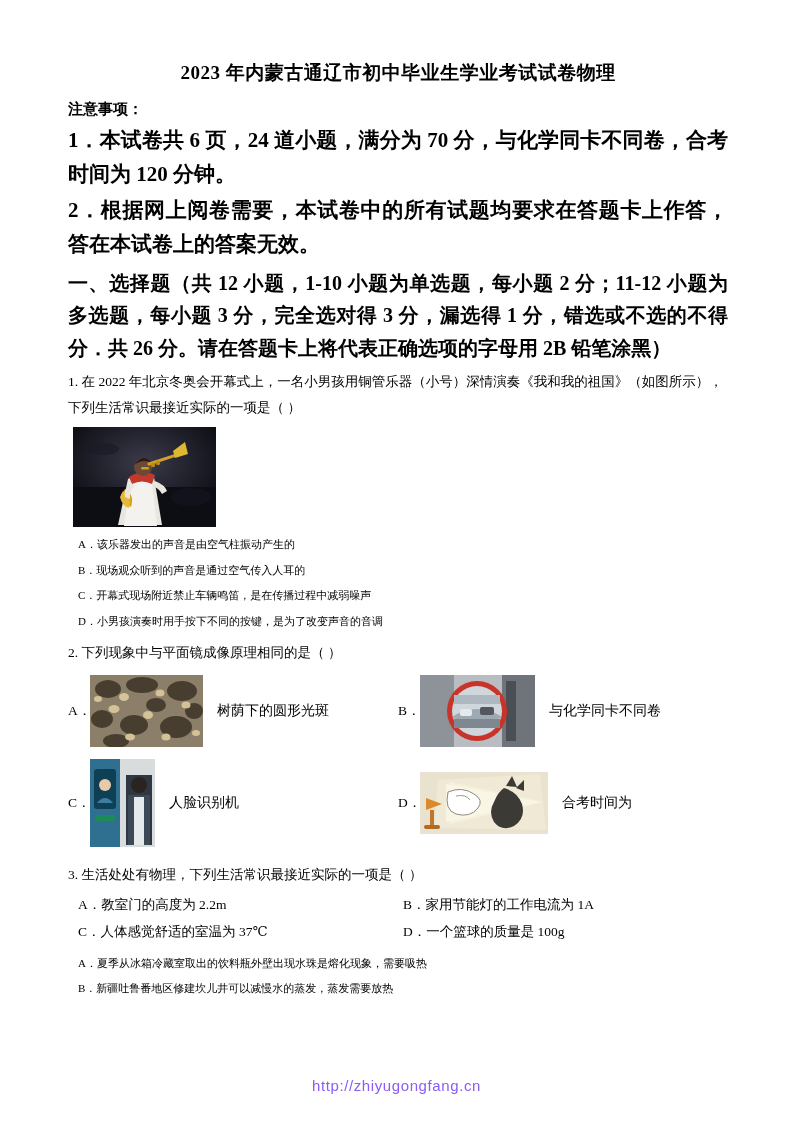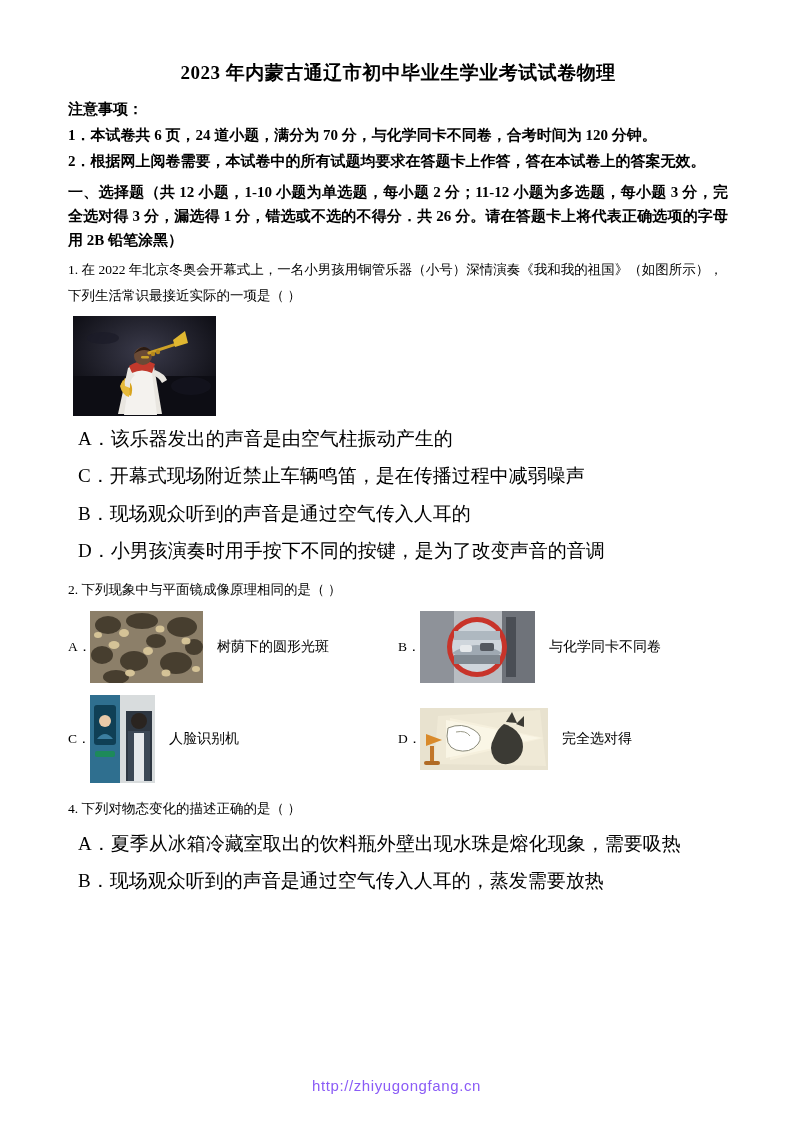--- a/index.html
+++ b/index.html
@@ -35,41 +35,41 @@
     margin: 0 0 14px 0;
     letter-spacing: 0.5px;
     font-family: "Liberation Serif", "DejaVu Serif", serif;
   }
   .notice-title {
     font-size: 15px;
     font-weight: bold;
     margin: 8px 0 4px 0;
   }
   .notice-line {
-    font-size: 15px;
+    font-size: 21px;
     font-weight: bold;
     line-height: 1.62;
     margin: 0 0 2px 0;
     text-align: justify;
   }
   .section-head {
-    font-size: 15px;
+    font-size: 20px;
     font-weight: bold;
     line-height: 1.62;
     margin: 6px 0 6px 0;
     text-align: justify;
   }
   .q-stem {
     font-size: 13.5px;
     line-height: 1.75;
     margin: 6px 0 2px 0;
     text-align: justify;
   }
   .opt {
-    font-size: 19px;
+    font-size: 11px;
     line-height: 1.5;
     margin: 9px 0 0 10px;
   }
   .opt-row {
     display: flex;
     margin: 9px 0 0 10px;
   }
   .opt-col {
     width: 50%;
     font-size: 13.5px;
@@ -172,22 +172,22 @@
               <rect x="68" y="40" width="8" height="2.4" rx="1.2" fill="#c9a02a"></rect>
             </g>
 
             <ellipse cx="30" cy="22" rx="16" ry="6" fill="#1b1b28" opacity="0.7"></ellipse>
             <ellipse cx="118" cy="70" rx="20" ry="9" fill="#15151f" opacity="0.7"></ellipse>
           </svg>
         </div>
       </div>
 
       <div class="opt">A．该乐器发出的声音是由空气柱振动产生的</div>
+      <div class="opt">B．现场观众听到的声音是通过空气传入人耳的</div>
       <div class="opt">C．开幕式现场附近禁止车辆鸣笛，是在传播过程中减弱噪声</div>
-      <div class="opt">B．现场观众听到的声音是通过空气传入人耳的</div>
       <div class="opt">D．小男孩演奏时用手按下不同的按键，是为了改变声音的音调</div>
     </div>
 
     <div style="margin-top:12px;">
       <div class="q-stem">2. 下列现象中与平面镜成像原理相同的是（      ）</div>
 
       <div class="pair-row">
         <div class="pair-half">
           <span class="pair-label">A．</span>
           <svg class="thumb" width="113" height="72" viewBox="0 0 113 72">
@@ -266,28 +266,38 @@
             <path d="M36 24 q10 -2 14 4" fill="none" stroke="#9a9a88" stroke-width="1"></path>
 
             <path d="M84 16 q14 4 18 16 q4 14 -8 22 q-12 6 -20 -4 q-6 -10 0 -20 q4 -10 10 -14z" fill="#3b3a34"></path>
             <path d="M86 14 l6 -10 l5 11z" fill="#3b3a34"></path>
             <path d="M96 16 l8 -8 l0 11z" fill="#3b3a34"></path>
 
             <path d="M6 26 l16 6 l-16 6z" fill="#d98a2b"></path>
             <rect x="10" y="38" width="4" height="16" fill="#c1762a"></rect>
             <rect x="4" y="53" width="16" height="4" rx="2" fill="#b06a24"></rect>
           </svg>
-          <span class="pair-cap">完全选对得</span>
+          <span class="pair-cap">合考时间为</span>
         </div>
       </div>
     </div>
 
+    <div style="margin-top:16px;">
+      <div class="q-stem">3. 生活处处有物理，下列生活常识最接近实际的一项是（      ）</div>
+      <div class="opt-row">
+        <div class="opt-col">A．教室门的高度为 2.2m</div>
+        <div class="opt-col">B．家用节能灯的工作电流为 1A</div>
+      </div>
+      <div class="opt-row">
+        <div class="opt-col">C．人体感觉舒适的室温为 37℃</div>
+        <div class="opt-col">D．一个篮球的质量是 100g</div>
+      </div>
+    </div>
 
     <div style="margin-top:14px;">
-      <div class="q-stem">4. 下列对物态变化的描述正确的是（      ）</div>
       <div class="opt">A．夏季从冰箱冷藏室取出的饮料瓶外壁出现水珠是熔化现象，需要吸热</div>
-      <div class="opt">B．现场观众听到的声音是通过空气传入人耳的，蒸发需要放热</div>
+      <div class="opt">B．新疆吐鲁番地区修建坎儿井可以减慢水的蒸发，蒸发需要放热</div>
     </div>
 
   </div>
 
   <div class="watermark">http://zhiyugongfang.cn</div>
 </div>
 
 </body></html>

